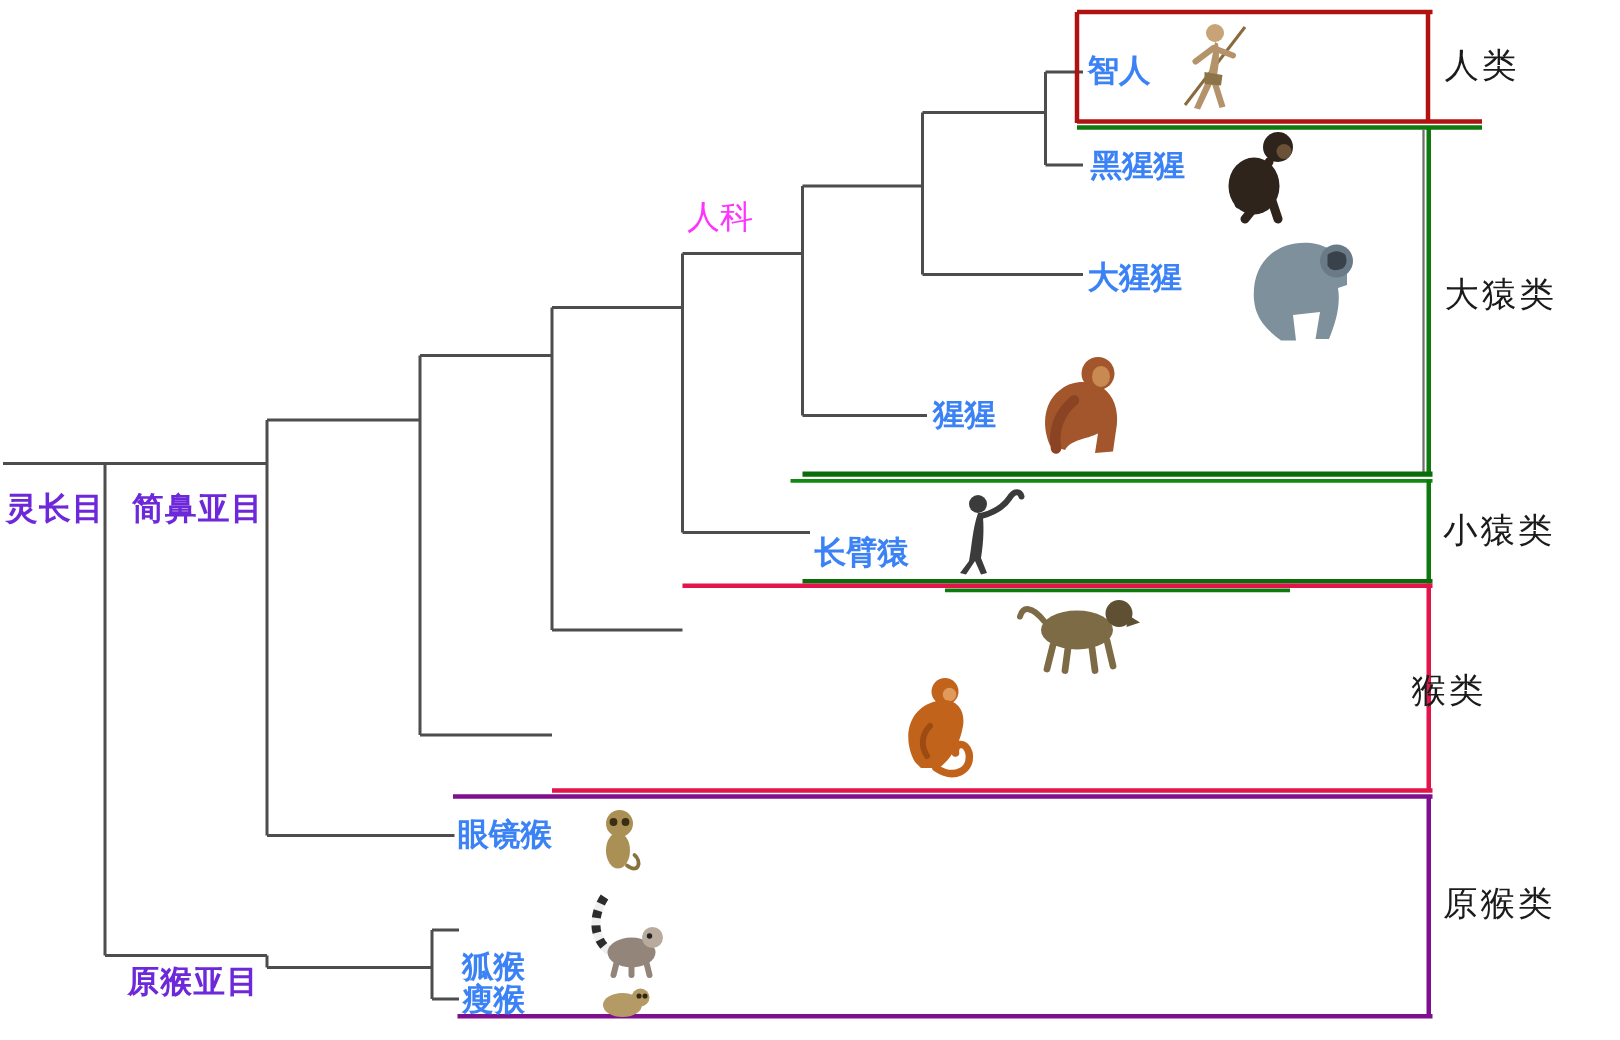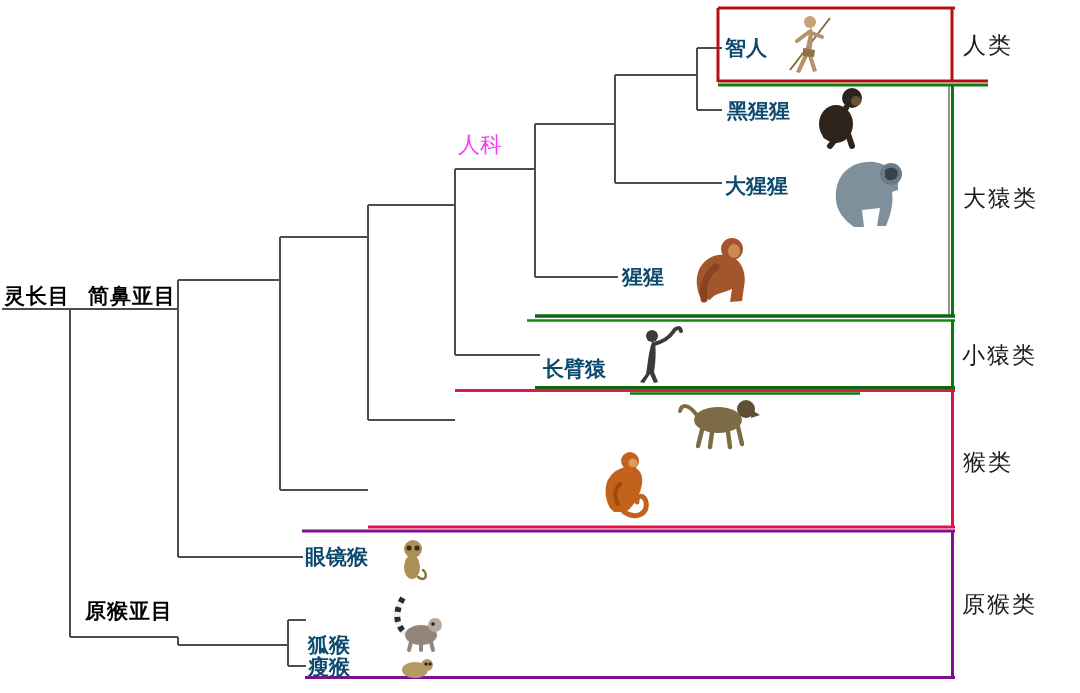--- a/index.html
+++ b/index.html
@@ -2,26 +2,26 @@
 <html><head>
 <meta charset="utf-8">
 <style>
   html,body{margin:0;padding:0;background:#fff;}
   .stage{
     position:relative;width:1080px;height:693px;background:#ffffff;overflow:hidden;
     font-family:"Liberation Sans","DejaVu Sans",sans-serif;
   }
   .tree-svg{position:absolute;left:0;top:0;width:1080px;height:693px;}
   .label{position:absolute;white-space:nowrap;line-height:1;}
-  .taxon{color:#0c4a6e;font-size:21px;font-weight:600;}
-  .order{color:#000000;font-size:21px;font-weight:600;letter-spacing:1px;}
+  .taxon{color:#3b82f6;font-size:21px;font-weight:600;}
+  .order{color:#6d28d9;font-size:21px;font-weight:600;letter-spacing:1px;margin-top:44px;}
   .family{color:#FF33FF;font-size:22px;font-weight:400;}
   .group{
     color:#1B1B1B;font-size:23px;letter-spacing:2px;
-    font-family:Liberation Sans, sans-serif;
+    font-family:Liberation Mono, monospace;
   }
 </style>
 </head>
 <body>
 
 <div class="stage">
 
   <svg class="tree-svg" viewBox="0 0 1080 693">
 
     <g stroke="#4D4D4D" stroke-width="2" fill="none">
@@ -152,16 +152,16 @@
   <div class="label taxon" style="left:725px;top:175px">大猩猩</div>
   <div class="label taxon" style="left:622px;top:266px">猩猩</div>
   <div class="label taxon" style="left:543px;top:358px">长臂猿</div>
   <div class="label taxon" style="left:305px;top:546px">眼镜猴</div>
   <div class="label taxon" style="left:308px;top:634px">狐猴</div>
   <div class="label taxon" style="left:308px;top:656px">瘦猴</div>
 
   <div class="label group" style="left:963px;top:34px">人类</div>
   <div class="label group" style="left:963px;top:187px">大猿类</div>
   <div class="label group" style="left:962px;top:344px">小猿类</div>
-  <div class="label group" style="left:963px;top:451px">猴类</div>
+  <div class="label group" style="left:941px;top:451px">猴类</div>
   <div class="label group" style="left:962px;top:593px">原猴类</div>
 
 </div>
 
 </body></html>

